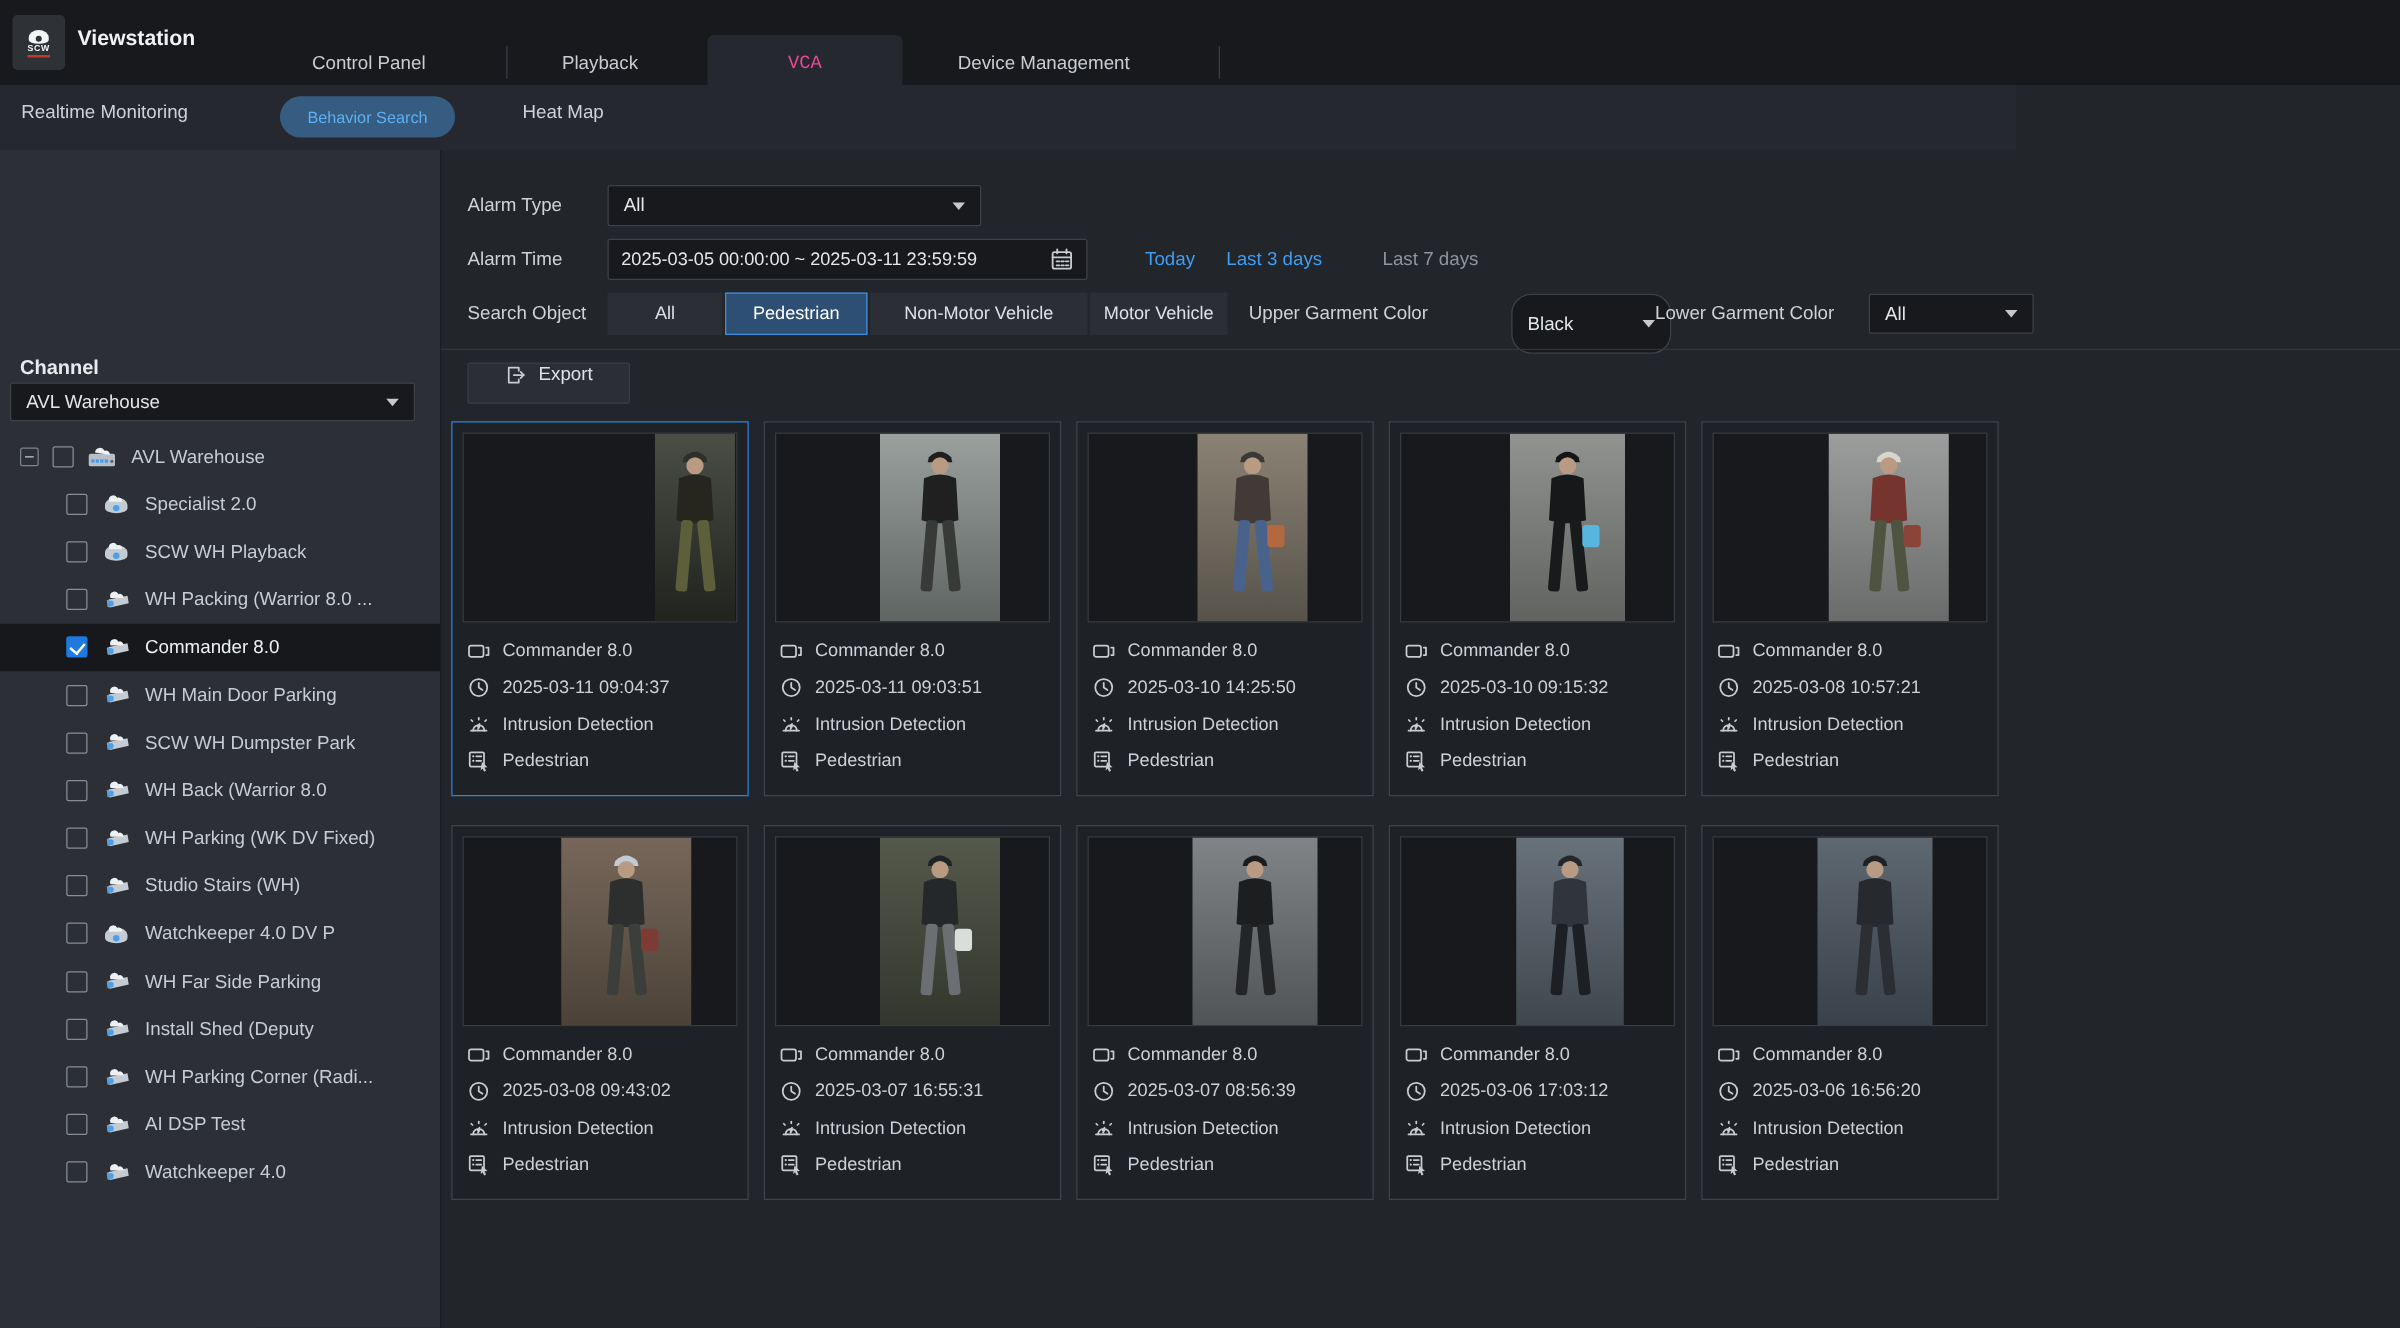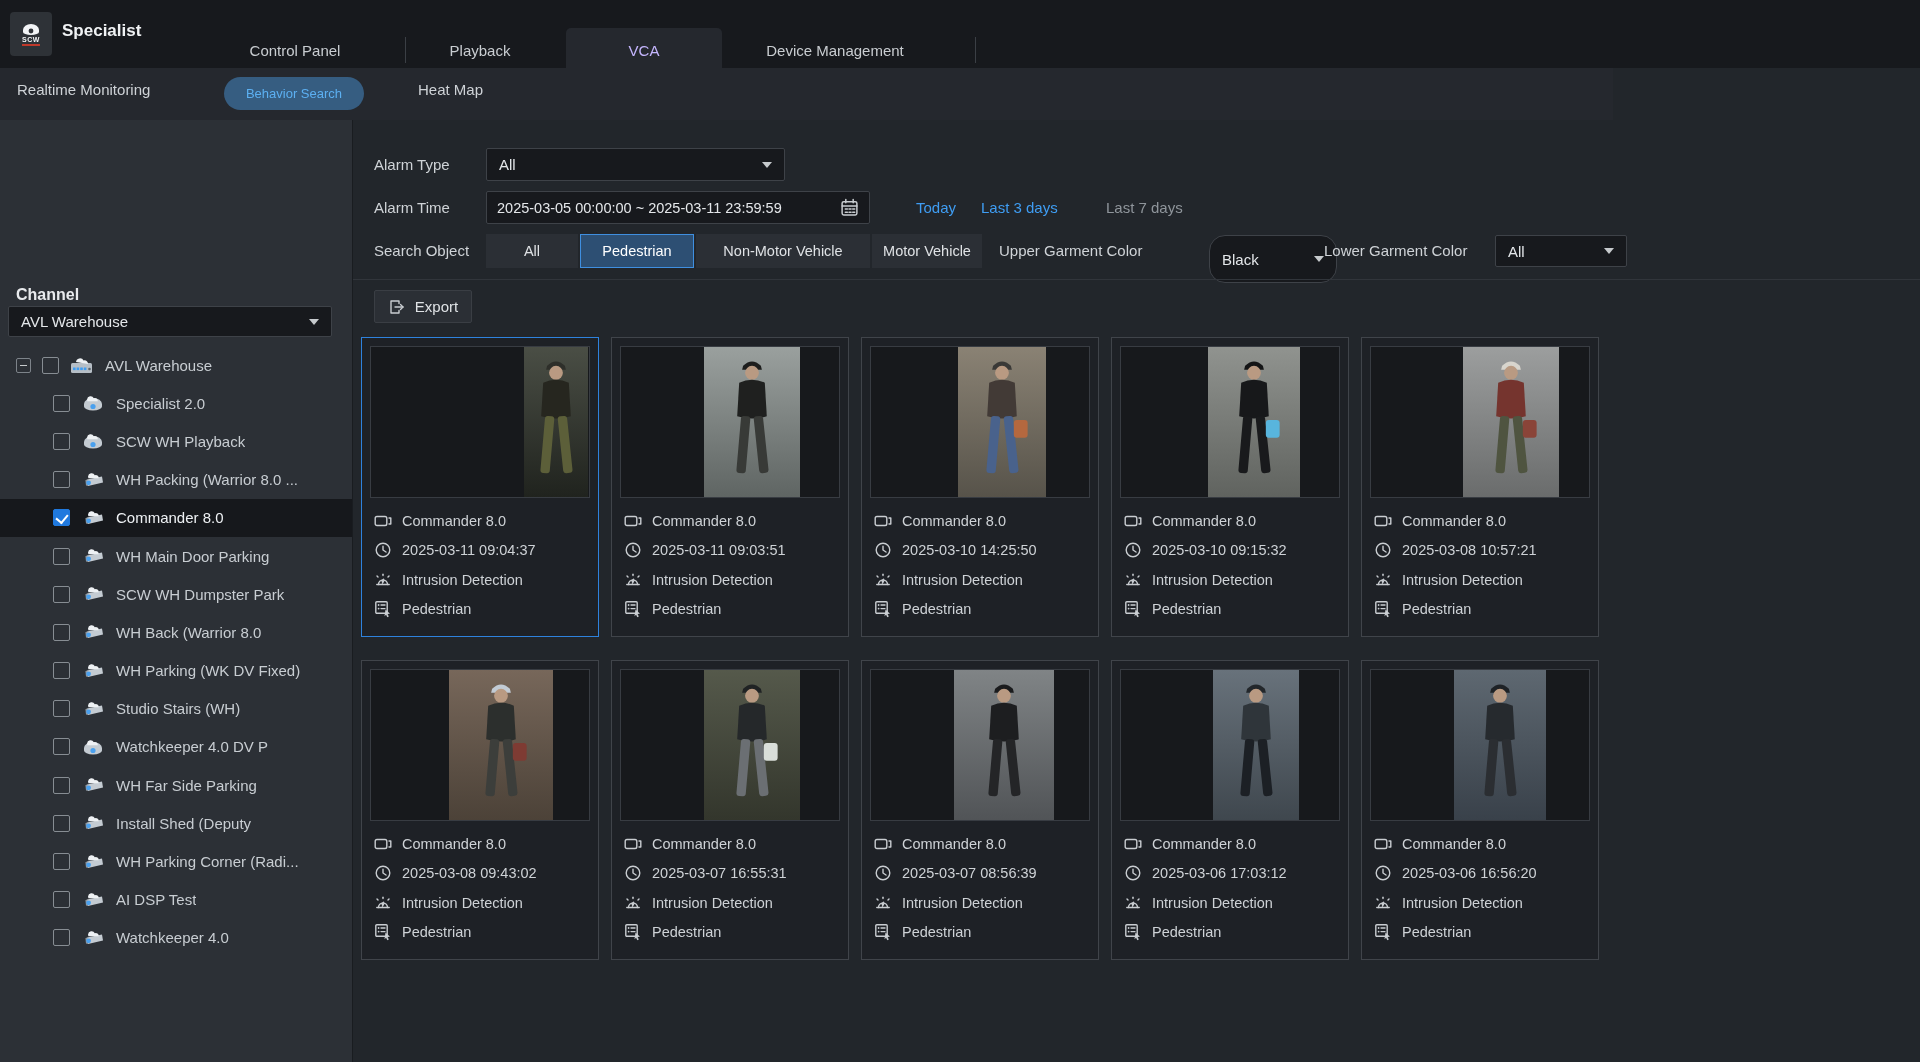--- a/index.html
+++ b/index.html
@@ -9,21 +9,21 @@
   
   #topbar { position:absolute; left:0; top:0; width:1920px; height:68px; background:#17191d; z-index:3; }
   #logo { position:absolute; left:10px; top:12px; width:42px; height:44px; background:#2e3237; border-radius:4px;
     display:flex; flex-direction:column; align-items:center; justify-content:center; }
   #logo .cam { width:20px; height:14px; }
   #logo .brand { font-size:7px; font-weight:bold; color:#f2f4f6; letter-spacing:.5px; }
   #logo .bar { width:18px; height:2px; background:#c0392b; margin-top:1px; }
   #app-title { position:absolute; left:62px; top:21px; font-size:17px; font-weight:bold; color:#f0f2f4; }
   .tab { position:absolute; top:38px; height:26px; line-height:26px; font-size:15px; color:#c9cdd1; text-align:center; cursor:default; }
   #tab-vca-block { position:absolute; left:566px; top:28px; width:156px; height:40px; background:#25282e; border-radius:5px 5px 0 0; }
-  #tab-vca-block .tab { position:absolute; left:0; top:10px; width:156px; color:#c4b5fd; }
+  #tab-vca-block .tab { position:absolute; left:0; top:10px; width:156px; color:#ec4899;font-family:Liberation Mono, monospace; }
   .tab-divider { position:absolute; top:37px; width:1px; height:26px; background:#3b3f45; }
 
   
   #band { position:absolute; left:0; top:68px; width:1613px; height:52px; background:#25282e; z-index:2; }
   .bandlink { position:absolute; top:13px; font-size:15px; color:#ced2d6; }
   #pill { position:absolute; left:224px; top:9px; width:140px; height:33px; background:#365d81; border-radius:17px;
     display:flex; align-items:center; justify-content:center; font-size:13px; color:#5cb0f2; }
 
   
   #sidebar { position:absolute; left:0; top:120px; width:352px; height:942px; background:#2c3036; }
@@ -59,22 +59,22 @@
   #alarm-time-box svg { margin-left:auto; }
   .quicklink { position:absolute; top:79px; font-size:15px; }
   .quicklink.on { color:#3f9df3; }
   .quicklink.off { color:#8f959b; }
   #seg { position:absolute; left:133px; top:114px; height:34px; display:flex; gap:2px; }
   .segbtn { background:#2b2f35; color:#dfe2e5; font-size:14.5px; display:flex; align-items:center; justify-content:center; border:1px solid transparent; }
   .segbtn.active { background:#2d4f73; border:1px solid #3f8fe0; color:#fff; }
   #upper-select { position:absolute; left:856px; top:115px; width:128px; height:48px;border-radius:16px; }
   #lower-select { position:absolute; left:1142px; top:115px; width:132px; height:32px; }
   #filter-divider { position:absolute; left:0; top:159px; width:1568px; height:1px; background:#31353b; }
-  #export-btn { position:absolute; left:21px; top:170px; width:98px; height:33px; background:#2b2f35; border:1px solid #3a3e44;
-    border-radius:2px; display:flex; align-items:center; justify-content:center; gap:9px; font-size:15px; color:#dfe2e5; cursor:default; }
+  #export-btn { position:absolute; left:21px; top:170px; width:130px; height:33px; background:#2b2f35; border:1px solid #3a3e44;
+    border-radius:2px; display:flex; align-items:flex-start; justify-content:center; gap:9px; font-size:15px; color:#dfe2e5; cursor:default; }
 
   
   #grid { position:absolute; left:8px; top:217px; display:grid; grid-template-columns:repeat(5,238px); grid-auto-rows:300px; column-gap:12px; row-gap:23px; }
   .card { background:#1e2126; border:1px solid #40444a; padding:8px; position:relative; cursor:default; }
   .card.selected { border:1px solid #2e82dd; }
   .thumbbox { width:220px; height:152px; border:1px solid #383c42; background:#17191c; position:relative; overflow:hidden; }
   .strip { position:absolute; top:0; height:100%; }
   .strip svg { position:absolute; bottom:2px; left:0; width:100%; height:92%; }
   .cinfo { margin-top:8px; }
   .cline { height:29.5px; display:flex; align-items:center; gap:10px; padding-left:4px; font-size:14.5px; color:#ced2d6; }
@@ -87,21 +87,21 @@
 
 <div id="topbar">
   <div id="logo">
     <svg class="cam" viewBox="0 0 20 14">
       <path d="M2 8 a8 6 0 0 1 16 0 v2 a8 3 0 0 1 -16 0 z" fill="#f2f4f6"></path>
       <circle cx="10" cy="9" r="2.4" fill="#2e3237"></circle>
     </svg>
     <div class="brand">SCW</div>
     <div class="bar"></div>
   </div>
-  <div id="app-title">Specialist</div>
+  <div id="app-title">Viewstation</div>
 
   <div class="tab" style="left:240px;width:110px;">Control Panel</div>
   <div class="tab-divider" style="left:405px;"></div>
   <div class="tab" style="left:440px;width:80px;">Playback</div>
   <div id="tab-vca-block">
     <div class="tab">VCA</div>
   </div>
   <div class="tab" style="left:750px;width:170px;">Device Management</div>
   <div class="tab-divider" style="left:975px;"></div>
 </div>

